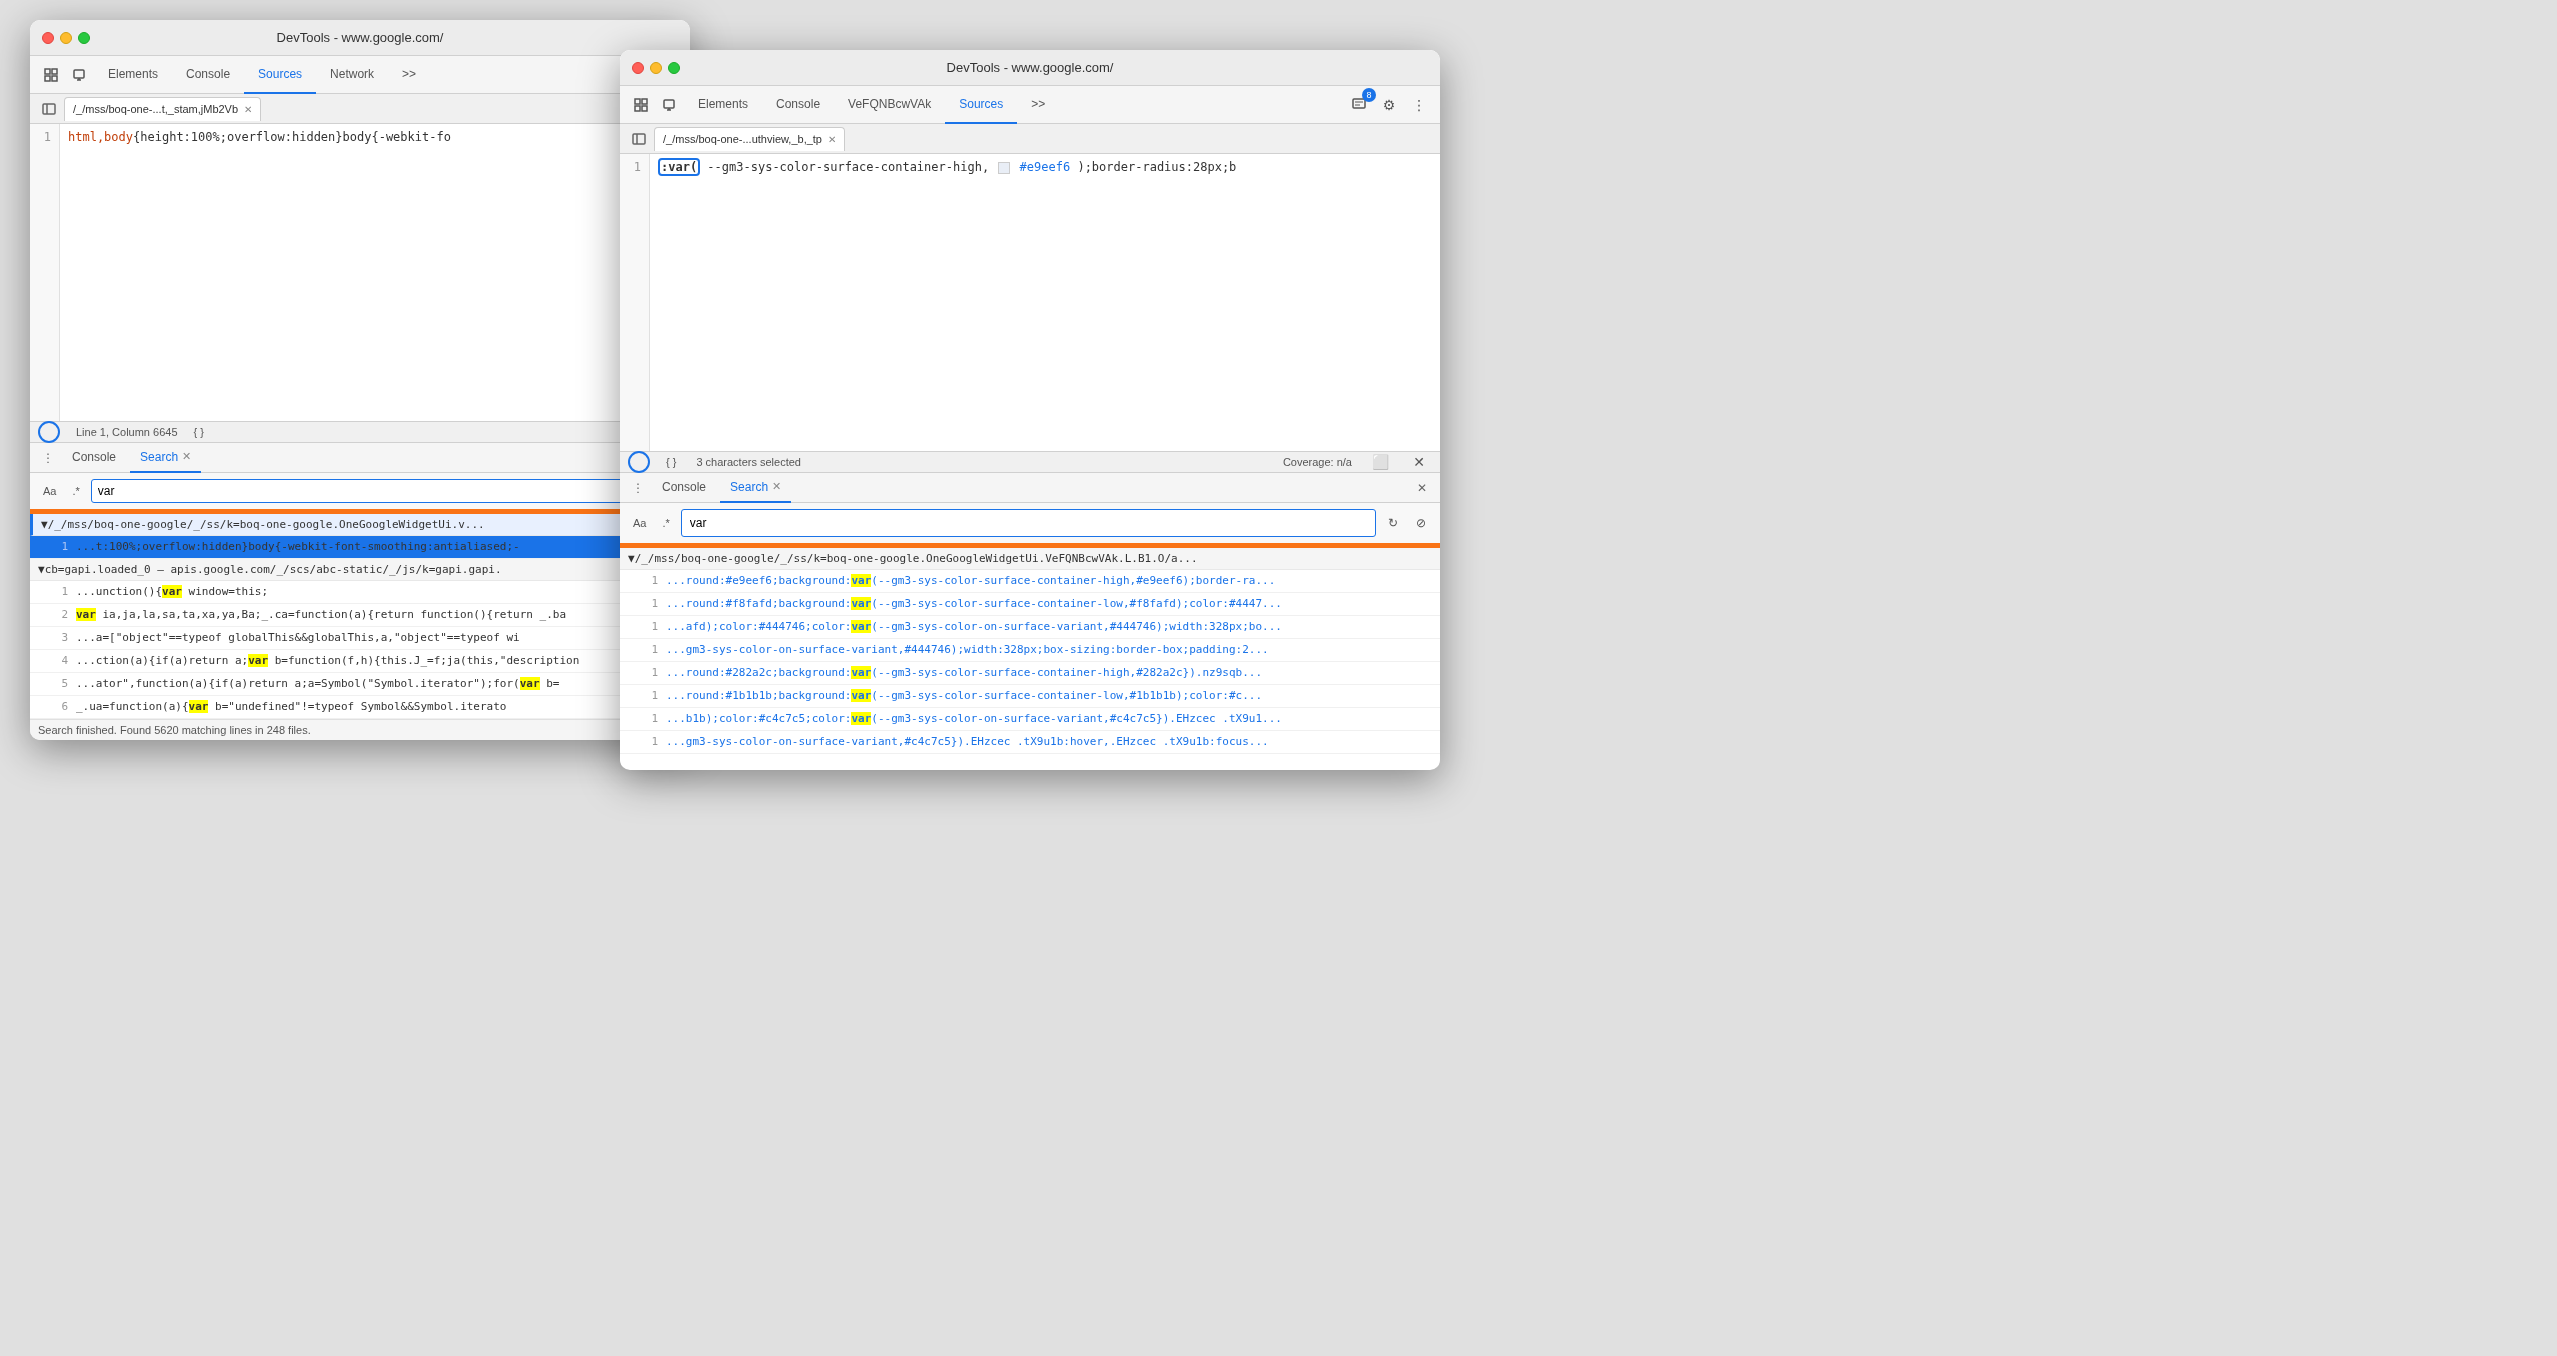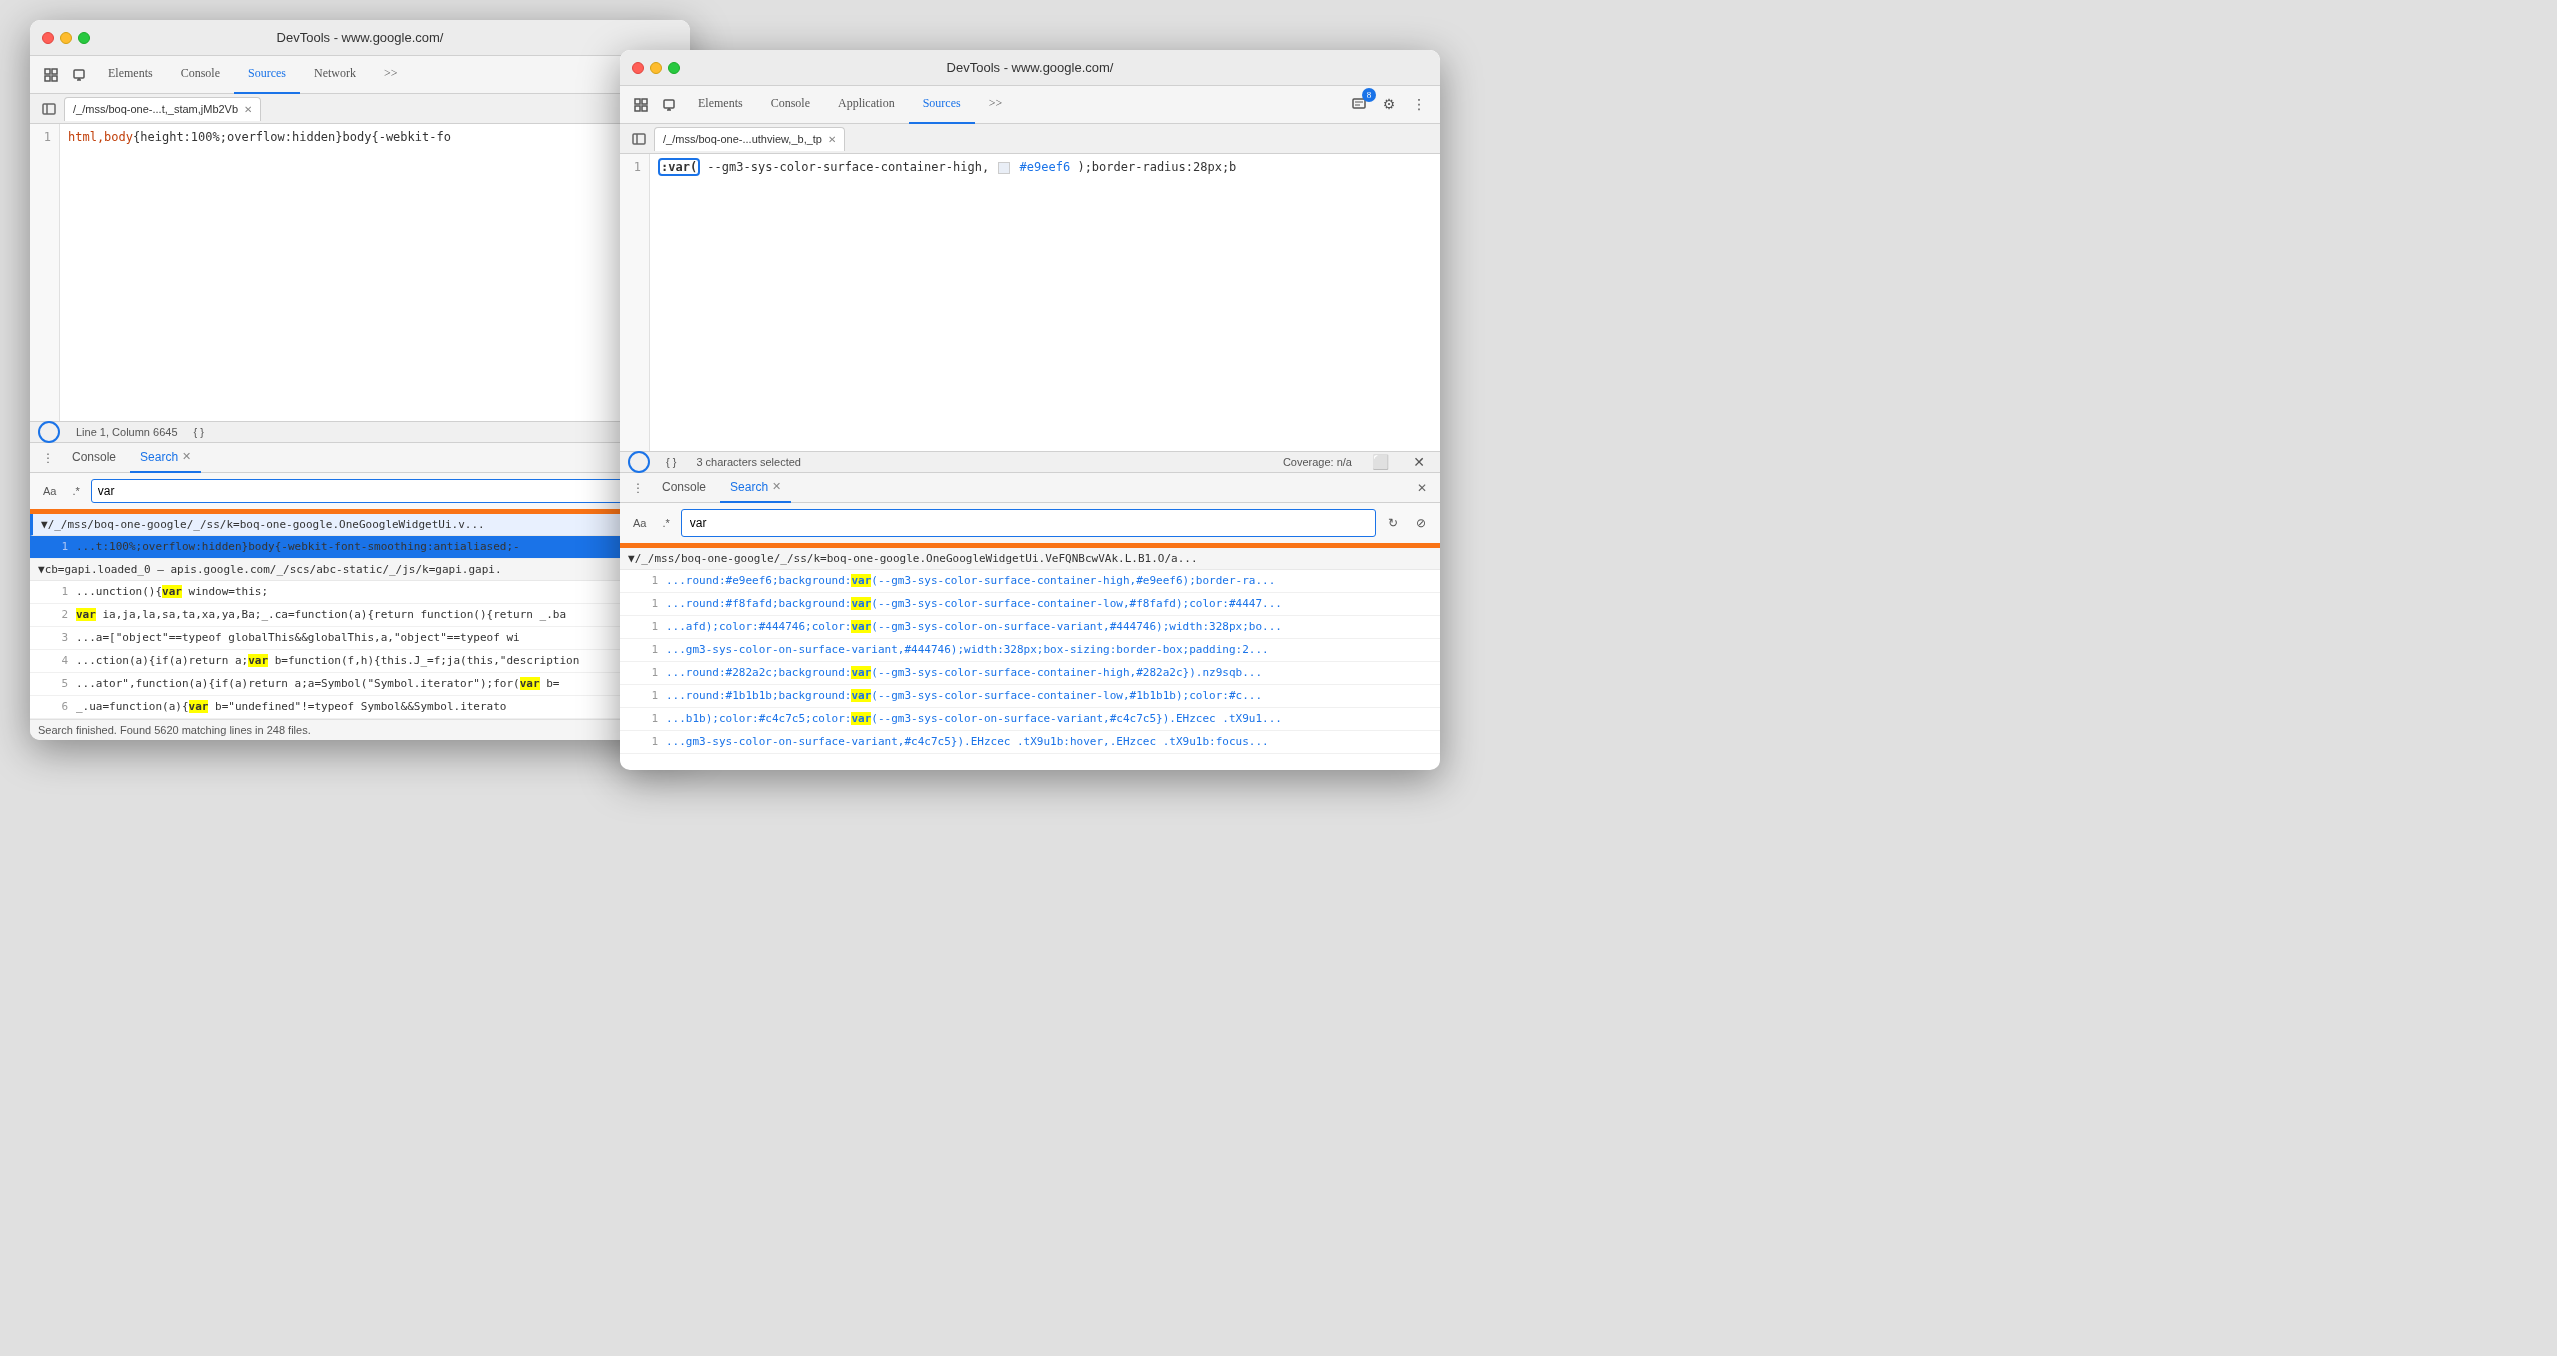--- a/index.html
+++ b/index.html
@@ -82,21 +82,20 @@
 
     
     .toolbar {
       background: #f5f5f5;
       border-bottom: 1px solid #d0d0d0;
       height: 38px;
       display: flex;
       align-items: center;
       padding: 0 8px;
       gap: 2px;
-      font-family: Liberation Serif, serif;
     }
 
     .toolbar-icon {
       width: 26px;
       height: 26px;
       display: flex;
       align-items: center;
       justify-content: center;
       border-radius: 4px;
       cursor: pointer;
@@ -594,21 +593,21 @@
     <div class="toolbar-icon">
       <svg width="14" height="14" viewBox="0 0 14 14" fill="none">
         <rect x="2" y="2" width="10" height="8" rx="1" stroke="#555" stroke-width="1.5"></rect>
         <line x1="5" y1="12" x2="9" y2="12" stroke="#555" stroke-width="1.5"></line>
         <line x1="7" y1="10" x2="7" y2="12" stroke="#555" stroke-width="1.5"></line>
       </svg>
     </div>
     <div class="tab-bar">
       <div class="tab">Elements</div>
       <div class="tab">Console</div>
-      <div class="tab">Application</div>
+      <div class="tab">VeFQNBcwVAk</div>
       <div class="tab active">Sources</div>
       <div class="tab">&gt;&gt;</div>
     </div>
     <div style="margin-left:auto; display:flex; align-items:center; gap:4px;">
       <div class="toolbar-icon" style="position:relative;">
         <svg width="14" height="14" viewBox="0 0 14 14" fill="none">
           <rect x="1" y="1" width="12" height="9" rx="1" stroke="#555" stroke-width="1.5"></rect>
           <line x1="3" y1="4" x2="11" y2="4" stroke="#555" stroke-width="1"></line>
           <line x1="3" y1="7" x2="8" y2="7" stroke="#555" stroke-width="1"></line>
         </svg>

